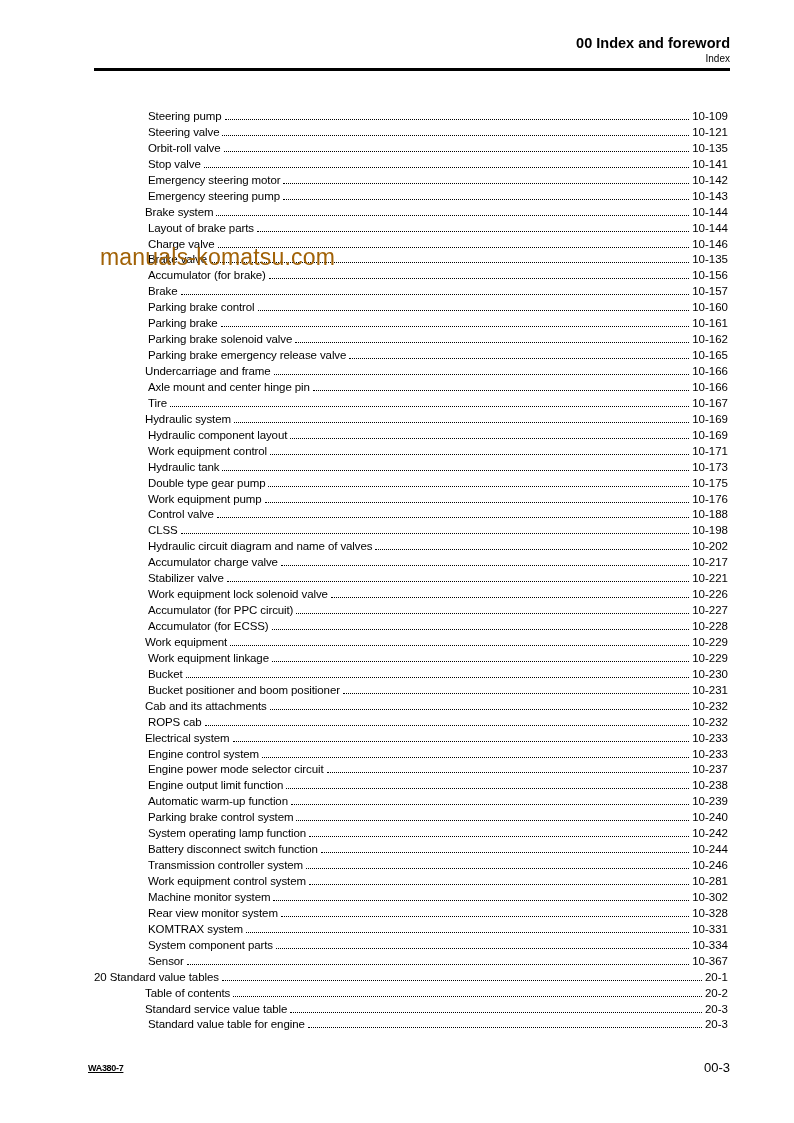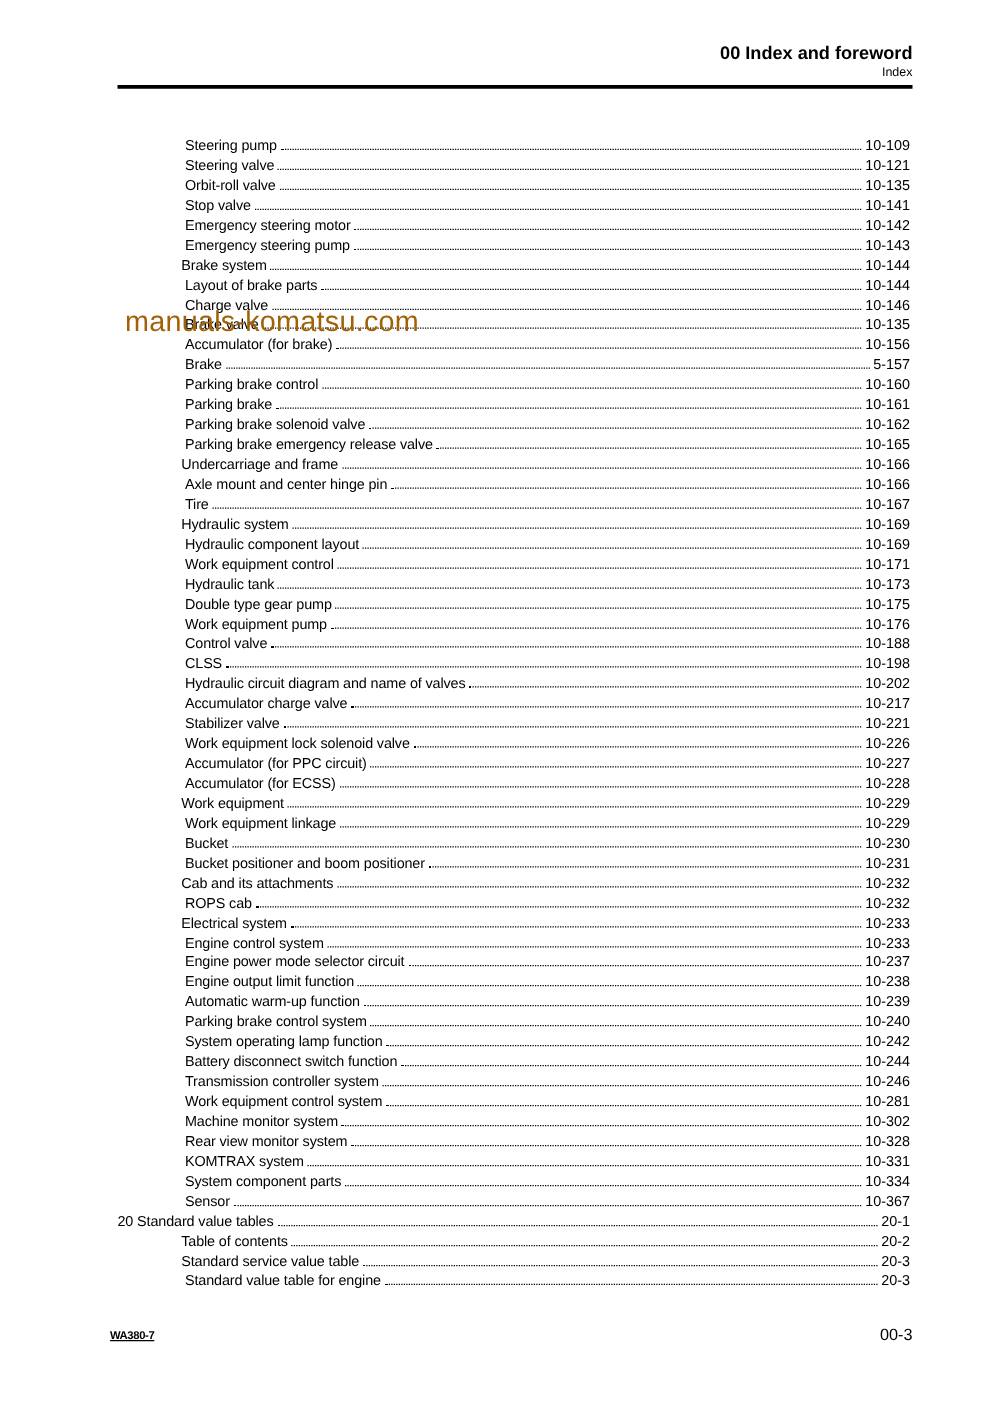--- a/index.html
+++ b/index.html
@@ -199,21 +199,21 @@
       <div class="entry">
         <span class="label">Accumulator (for brake)</span>
         <span class="leader"></span>
         <span class="page">10-156</span>
       </div>
     </div>
     <div class="toc-row lvl2">
       <div class="entry">
         <span class="label">Brake</span>
         <span class="leader"></span>
-        <span class="page">5-157</span>
+        <span class="page">10-157</span>
       </div>
     </div>
     <div class="toc-row lvl2">
       <div class="entry">
         <span class="label">Parking brake control</span>
         <span class="leader"></span>
         <span class="page">10-160</span>
       </div>
     </div>
     <div class="toc-row lvl2">

